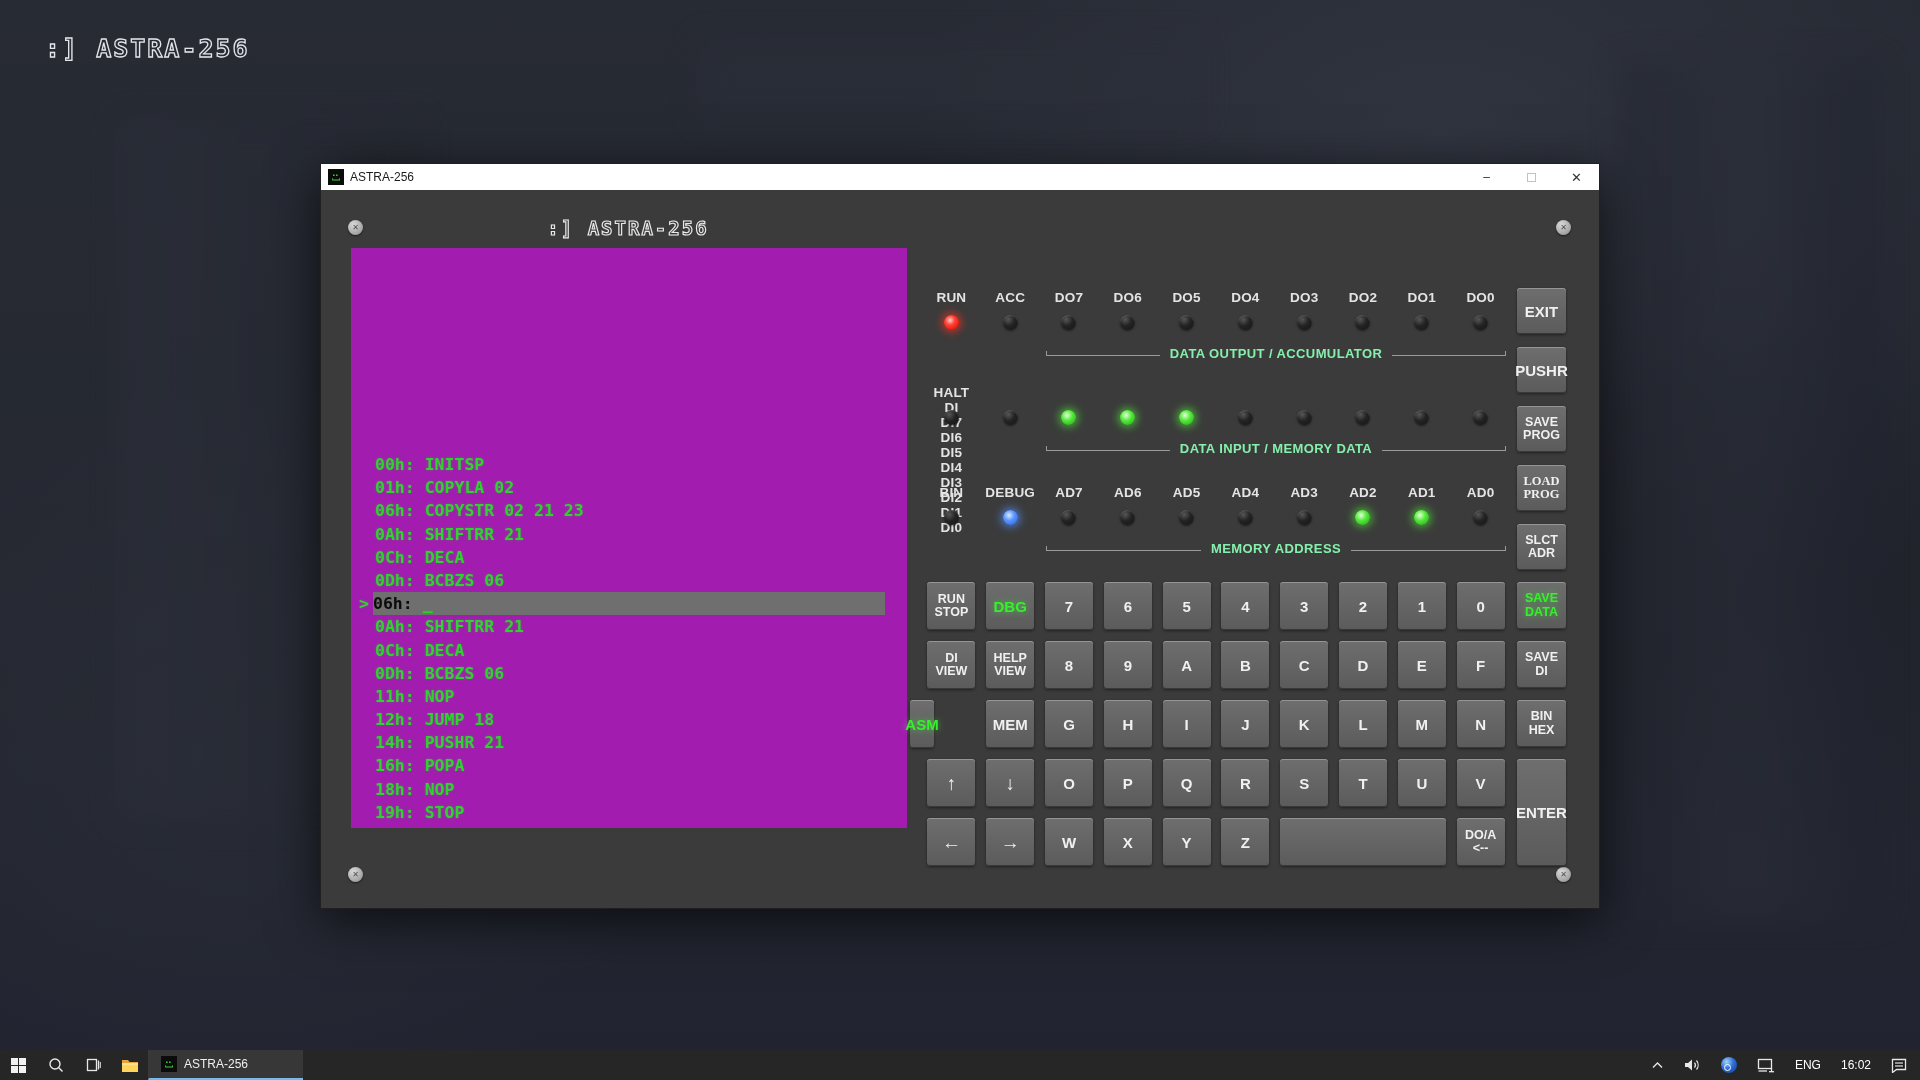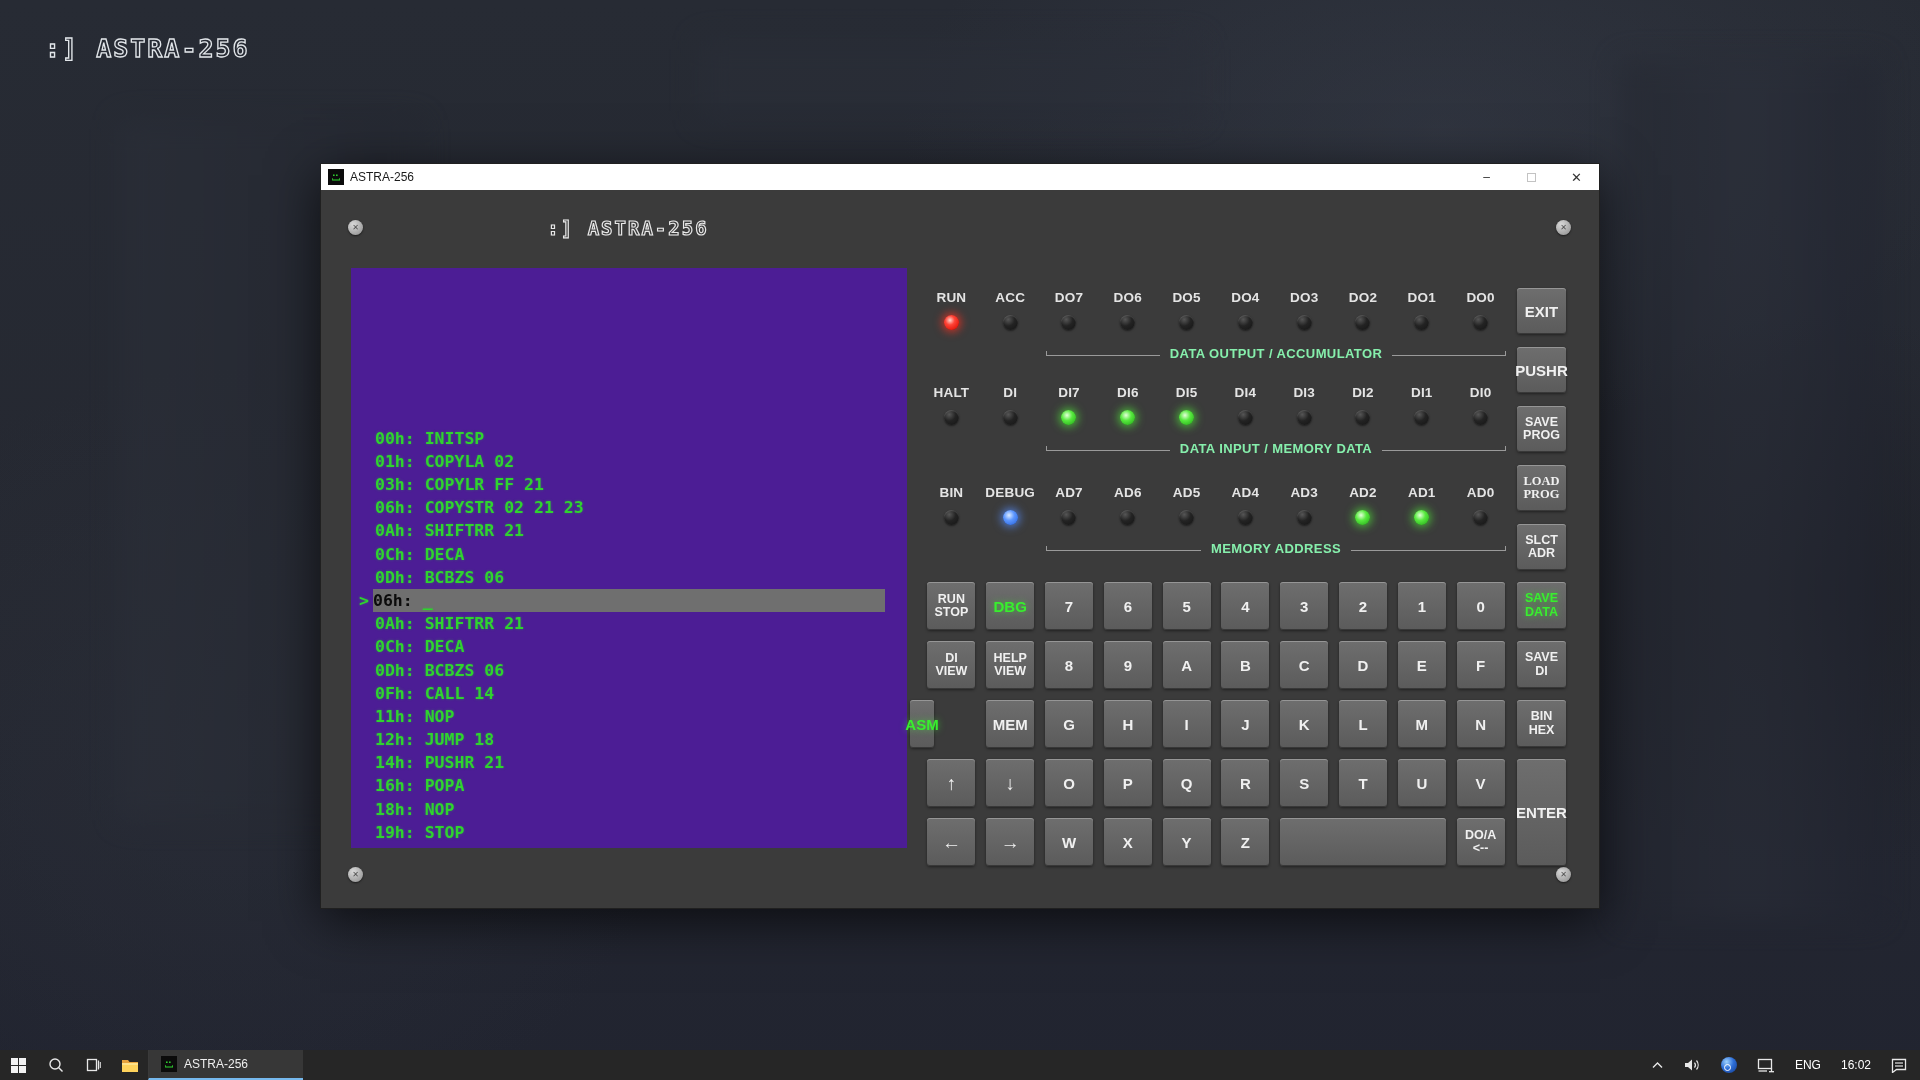--- a/index.html
+++ b/index.html
@@ -48,21 +48,21 @@
     box-shadow:0 1px 2px rgba(0,0,0,.55);
     display:flex; align-items:center; justify-content:center;
     color:#4e4e4e; font:bold 8px "DejaVu Sans",sans-serif; }
   #screw-tl { left:27px; top:30px; } #screw-tr { left:1235px; top:30px; }
   #screw-bl { left:27px; top:677px; } #screw-br { left:1235px; top:677px; }
 
   #window-logo { left:207px; top:27px; width:200px; text-align:center; font-size:19px;
     -webkit-text-stroke:1.15px #e8e8e8; letter-spacing:2px; }
 
   
-  .terminal { left:30px; top:78px; width:556px; height:580px; background:#4c1d95;
+  .terminal { left:30px; top:58px; width:556px; height:580px; background:#a21caf;
     font:bold 16.5px "DejaVu Sans Mono",monospace; color:#2fd32f;
     display:flex; flex-direction:column; justify-content:flex-end; padding-bottom:4px;
     text-shadow:0 0 3px rgba(40,220,40,.35); }
   .tline { height:23.2px; line-height:23.2px; padding-left:24px; white-space:pre; }
   .tline.active { padding-left:0; }
   .tline.active .prompt { display:inline-block; width:22px; padding-left:8px; }
   .tline.active .hlbar { display:inline-block; width:512px; background:#6f6f6f;
     color:#0b0b0b; text-shadow:none; }
   .tline.active .hlbar .cursor { color:#2fd32f; text-shadow:0 0 3px rgba(40,220,40,.45); }
 
@@ -146,30 +146,28 @@
     <div class="screw abs" id="screw-tl">✕</div>
     <div class="screw abs" id="screw-tr">✕</div>
     <div class="screw abs" id="screw-bl">✕</div>
     <div class="screw abs" id="screw-br">✕</div>
 
     <div class="pixel-logo abs" id="window-logo">:] ASTRA-256</div>
 
     <div class="terminal abs">
         <div class="tline">00h: INITSP</div>
         <div class="tline">01h: COPYLA 02</div>
-        <div class="tline">03h: COPYLR FF 21</div>
         <div class="tline">06h: COPYSTR 02 21 23</div>
         <div class="tline">0Ah: SHIFTRR 21</div>
         <div class="tline">0Ch: DECA</div>
         <div class="tline">0Dh: BCBZS 06</div>
         <div class="tline active"><span class="prompt">&gt;</span><span class="hlbar"><span>06h: </span><span class="cursor">_</span></span></div>
         <div class="tline">0Ah: SHIFTRR 21</div>
         <div class="tline">0Ch: DECA</div>
         <div class="tline">0Dh: BCBZS 06</div>
-        <div class="tline">0Fh: CALL 14</div>
         <div class="tline">11h: NOP</div>
         <div class="tline">12h: JUMP 18</div>
         <div class="tline">14h: PUSHR 21</div>
         <div class="tline">16h: POPA</div>
         <div class="tline">18h: NOP</div>
         <div class="tline">19h: STOP</div>
       </div>
 
     <div>
         <div class="led-labels abs" style="top: 100px;">
@@ -214,21 +212,21 @@
           </div>
           <div class="lcell">
             <div class="led off"></div>
           </div>
         </div>
         <div class="bracket abs" style="top: 155px;">
           <div class="bl"></div>
           <div class="blabel">DATA OUTPUT / ACCUMULATOR</div>
           <div class="br"></div>
         </div>
-        <div class="led-labels abs" style="top: 195px;">
+        <div class="led-labels abs" style="top: 195px; flex-direction: column;">
           <div class="lcell">HALT</div>
           <div class="lcell">DI</div>
           <div class="lcell">DI7</div>
           <div class="lcell">DI6</div>
           <div class="lcell">DI5</div>
           <div class="lcell">DI4</div>
           <div class="lcell">DI3</div>
           <div class="lcell">DI2</div>
           <div class="lcell">DI1</div>
           <div class="lcell">DI0</div>

